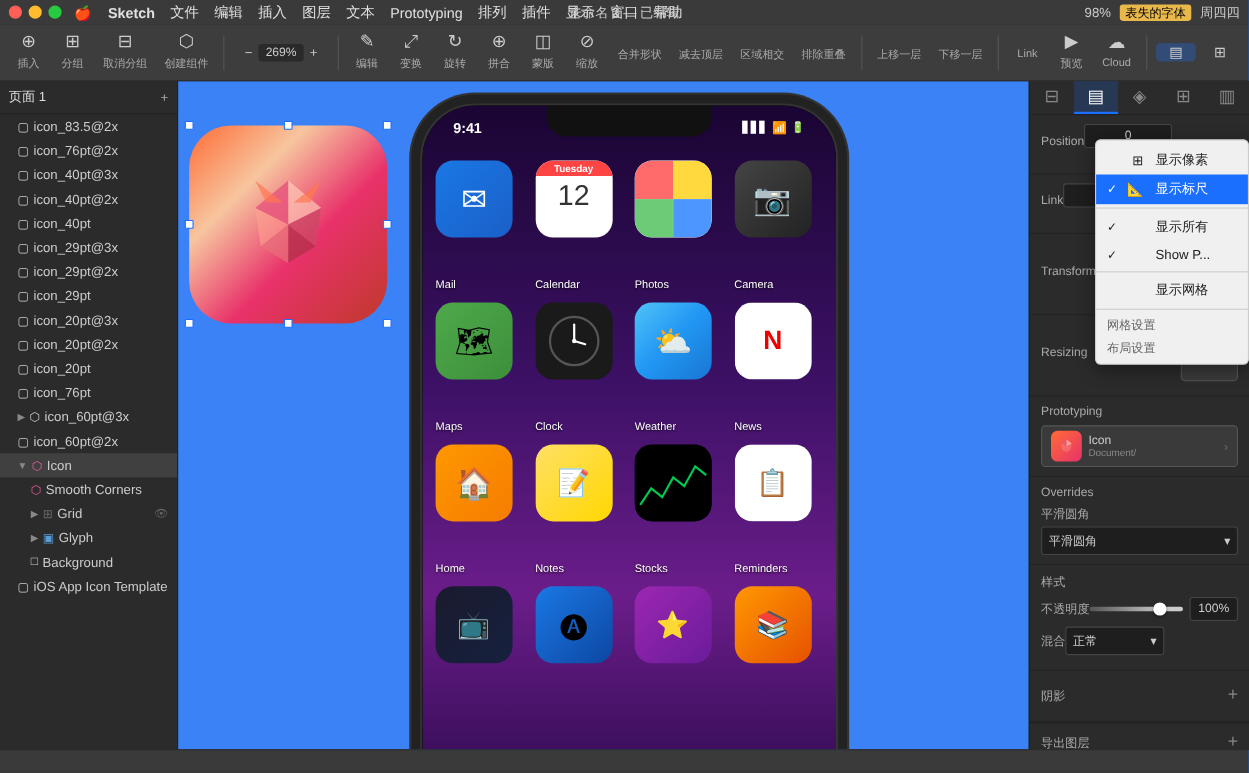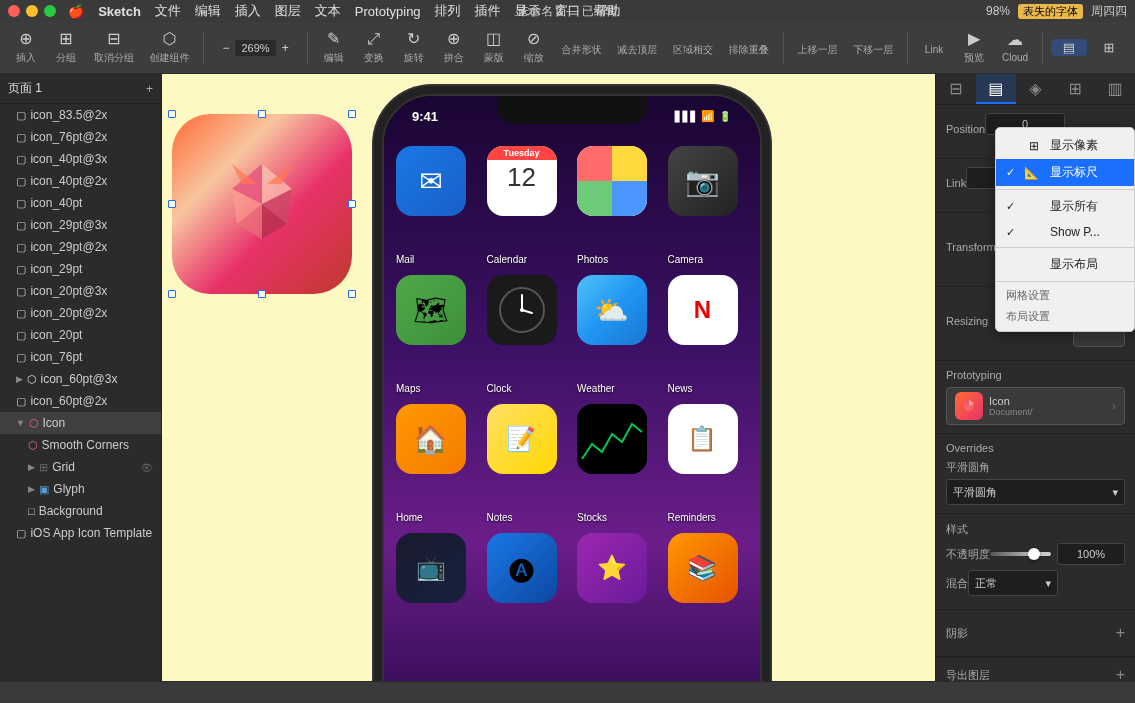--- a/index.html
+++ b/index.html
@@ -156,21 +156,21 @@
     }
     .sidebar-eye {
       margin-left: auto;
       font-size: 10px;
       color: #666;
     }
 
     
     .canvas {
       flex: 1;
-      background: #fef9c3;
+      background: #3b82f6;
       position: relative;
       overflow: hidden;
     }
 
     
     .app-icon-container {
       position: absolute;
       top: 40px;
       left: 10px;
       width: 180px;
@@ -1015,21 +1015,21 @@
         </div>
         <div class="dropdown-item">
           <span class="checkmark">✓</span>
           <span style="width:20px"></span>
           <span>Show P...</span>
         </div>
         <div class="dropdown-separator"></div>
         <div class="dropdown-item">
           <span class="checkmark"></span>
           <span style="width:20px"></span>
-          <span>显示布局</span>
+          <span>显示网格</span>
         </div>
         <div class="dropdown-separator"></div>
         <div class="dropdown-sub">网格设置</div>
         <div class="dropdown-sub">布局设置</div>
       </div>
     </div>
 
     <div class="panel-section">
       <div class="panel-row">
         <span class="panel-label">Position</span>
@@ -1115,21 +1115,21 @@
 
     <div class="panel-section">
       <div class="panel-section-title">样式</div>
 
       <div class="panel-row">
         <span class="panel-label">不透明度</span>
         <div class="opacity-slider-container">
           <div class="opacity-slider">
             <div class="opacity-slider-thumb"></div>
           </div>
-          <input class="panel-input" style="width: 68px;" value="100%">
+          <input class="panel-input" style="width: 44px;" value="100%">
         </div>
       </div>
 
       <div class="panel-row">
         <span class="panel-label">混合</span>
         <div class="select-dropdown" style="width:90px">
           <span>正常</span>
           <span>▾</span>
         </div>
       </div>

